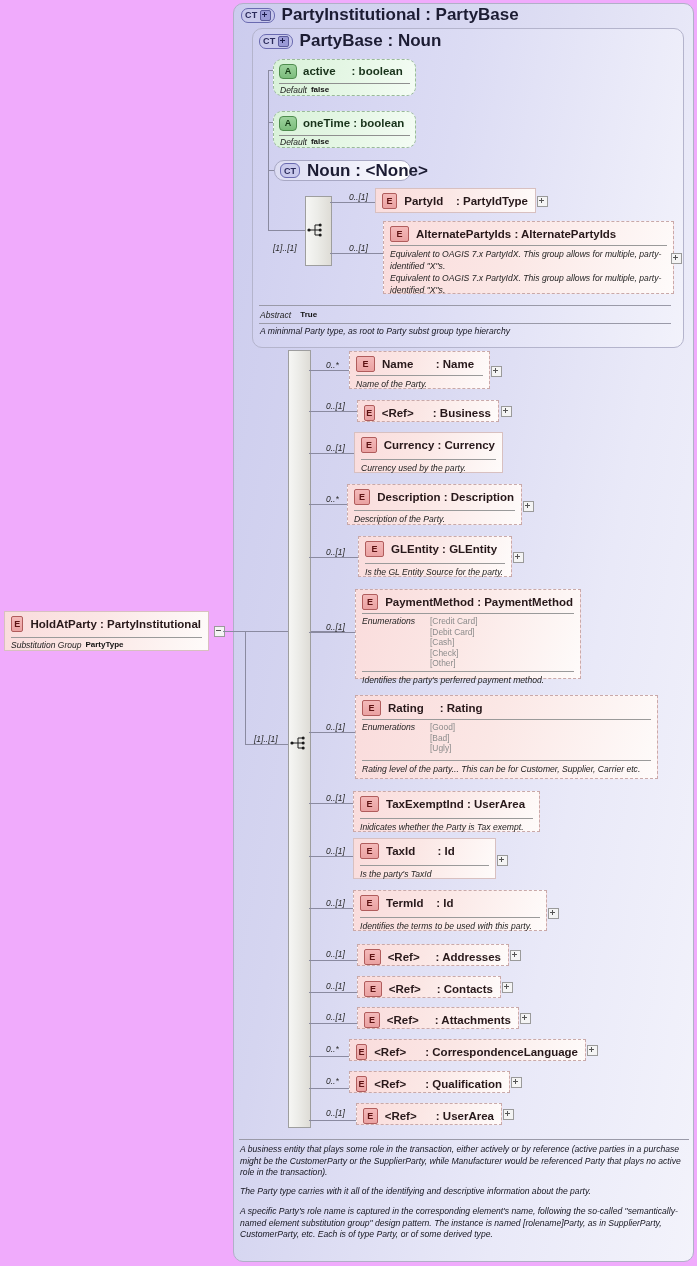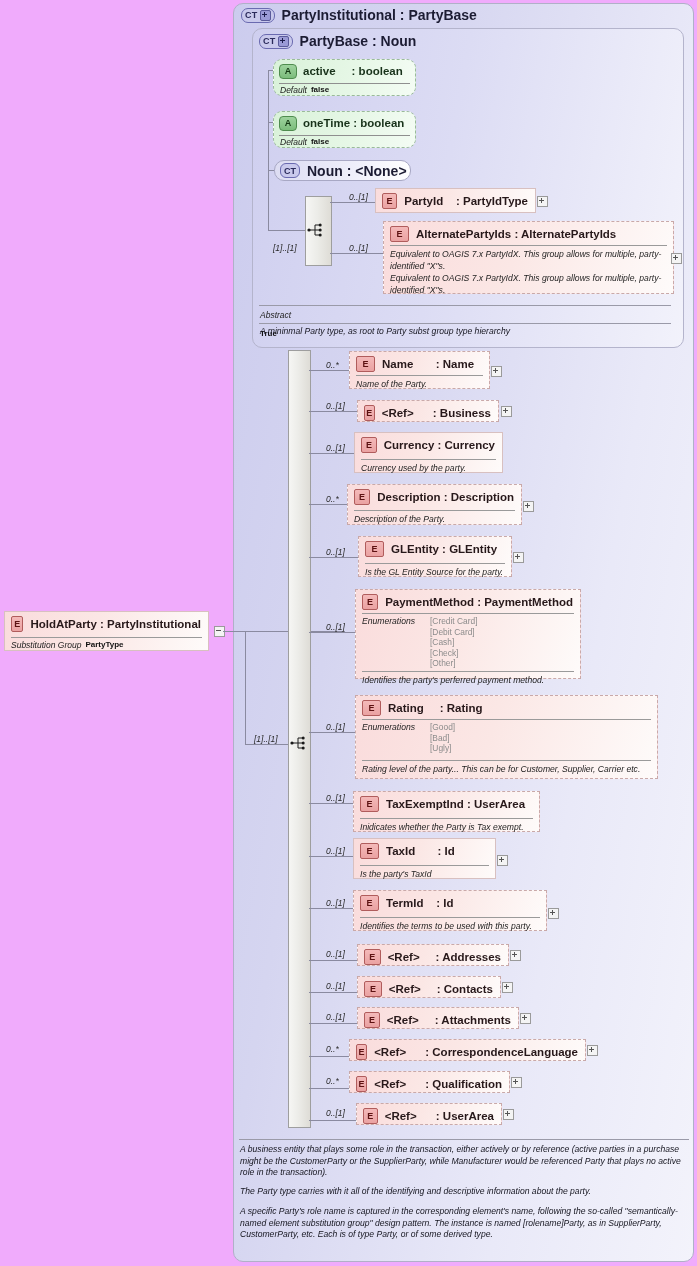--- a/index.html
+++ b/index.html
@@ -26,21 +26,21 @@
     border:1px solid #6a6ab0;border-radius:7px;background:#c9c9ec;
     color:#2a2a5a;font-size:9px;font-weight:bold;letter-spacing:.3px;
     padding:0 3px;height:13px;line-height:13px;
   }
   .badge-ct .pl{
     display:inline-block;width:9px;height:9px;border:1px solid #5a5a9a;border-radius:2px;
     background:#9a9ad6;margin-left:2px;position:relative;
   }
   .badge-ct .pl:before{content:"";position:absolute;left:1px;top:3px;width:5px;height:1px;background:#1b1b4a;}
   .badge-ct .pl:after{content:"";position:absolute;left:3px;top:1px;width:1px;height:5px;background:#1b1b4a;}
-  .ct-name{font-size:14px;font-weight:bold;color:#1c1c33;white-space:nowrap;}
+  .ct-name{font-size:17px;font-weight:bold;color:#1c1c33;white-space:nowrap;}
 
   
   .attr-box{
     border:1px dashed #9aba9a;border-radius:9px;
     background:linear-gradient(105deg,#d9f2d9 0%,#e6f7e6 55%,#f4fcf4 100%);
   }
   .attr-head{display:flex;align-items:center;gap:6px;padding:2px 6px 2px 5px;height:18px;}
   .badge-a{
     display:inline-flex;align-items:center;justify-content:center;
     width:16px;height:13px;border:1px solid #4e8c4e;border-radius:4px;
@@ -207,21 +207,21 @@
       <span class="badge-e">E</span>
       <span class="el-name">AlternatePartyIds : AlternatePartyIds</span>
     </div>
     <div class="el-sep"></div>
     <div class="el-desc">Equivalent to OAGIS 7.x PartyIdX. This group allows for multiple, party-identified "X"s.
 Equivalent to OAGIS 7.x PartyIdX. This group allows for multiple, party-identified "X"s.</div>
   </div>
   <i class="plus" style="left:671px;top:253px;"></i>
 
   <div class="doc-sep" style="left:259px;top:305px;width:412px;"></div>
-  <div class="abs-row" style="left:260px;top:310px;flex-direction:column;">
+  <div class="abs-row" style="left:260px;top:310px;">
     <span class="lbl-it">Abstract</span>
     <span class="lbl-bd">True</span>
   </div>
   <div class="doc-sep" style="left:259px;top:323px;width:412px;"></div>
   <div class="doc-txt" style="left:260px;top:326px;width:410px;">A mininmal Party type, as root to Party subst group type hierarchy</div>
 
   <div class="abs el-box solid" style="left:4px;top:611px;width:205px;height:40px;">
     <div class="el-head">
       <span class="badge-e">E</span>
       <span class="el-name">HoldAtParty : PartyInstitutional</span>

